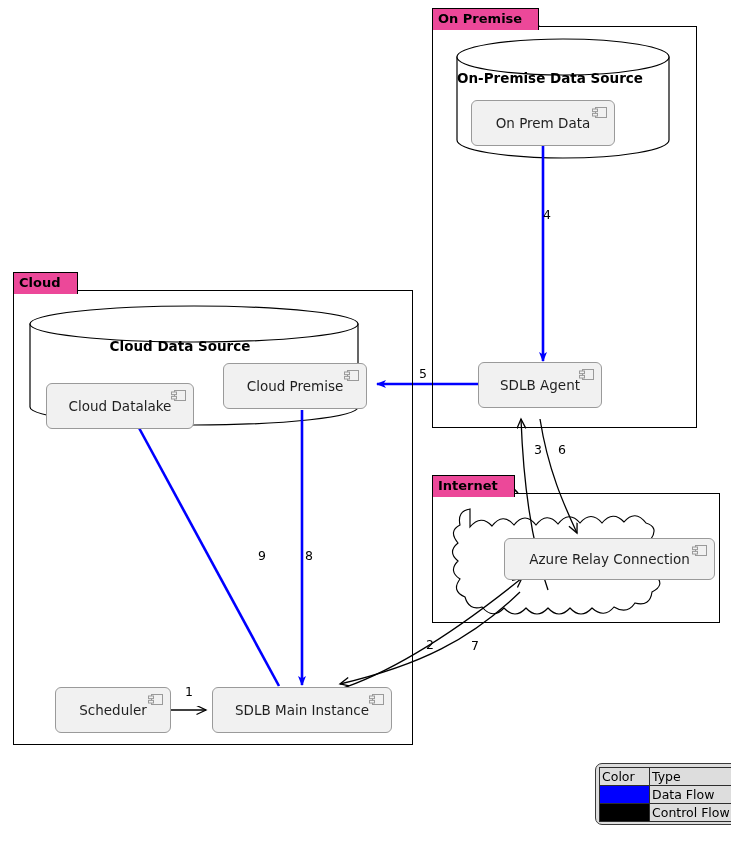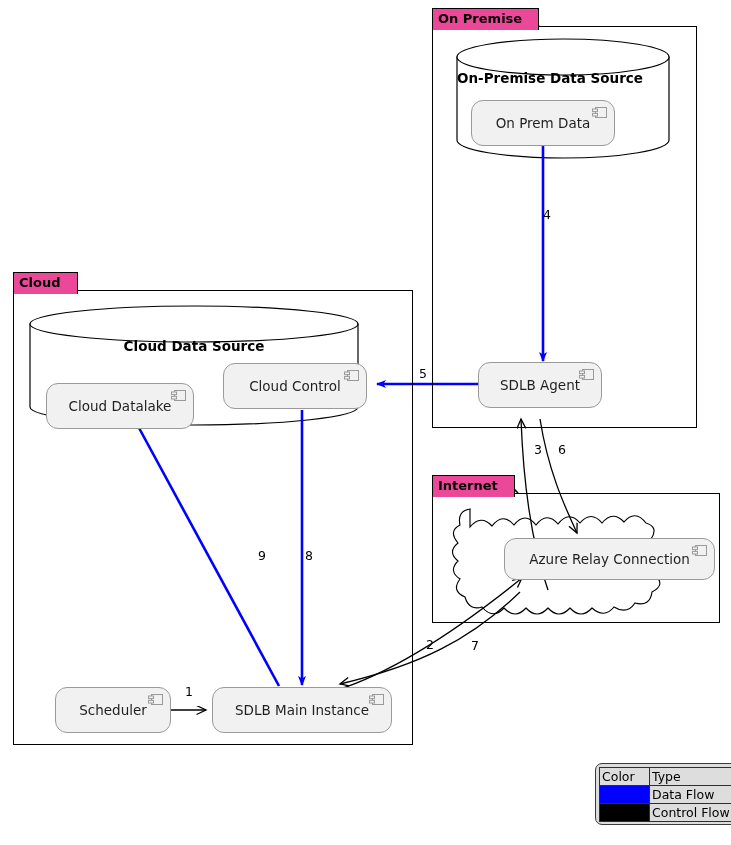--- a/index.html
+++ b/index.html
@@ -46,21 +46,21 @@
     padding: 0 16px 0 5px;
     white-space: nowrap;
     height: 22px;
   }
   
   .component {
     position: absolute;
     box-sizing: border-box;
     background: #F1F1F1;
     border: 1px solid #9A9A9A;
-    border-radius: 12px;
+    border-radius: 6px;
     display: flex;
     align-items: center;
     justify-content: center;
     font-size: 13.5px;
     color: #1F1F1F;
     white-space: nowrap;
     text-align: right;
   }
   .comp-icon {
     position: absolute;
@@ -184,21 +184,21 @@
   <div class="pkg" style="left:432px; top:26px; width:265px; height:402px;"></div>
   <div class="pkg-tab" style="left:432px; top:8px;"><span>On Premise</span></div>
 
   <div class="pkg" style="left:13px; top:290px; width:400px; height:455px;"></div>
   <div class="pkg-tab" style="left:13px; top:272px;"><span>Cloud</span></div>
 
   <div class="pkg" style="left:432px; top:493px; width:288px; height:130px;"></div>
   <div class="pkg-tab" style="left:432px; top:475px;"><span>Internet</span></div>
 
   <div class="db-title" style="left:457px; top:70px; width:179px;">On-Premise Data Source</div>
-  <div class="db-title" style="left:30px; top:338px; width:328px;">Cloud Data Source</div>
+  <div class="db-title" style="left:16px; top:338px; width:328px;">Cloud Data Source</div>
 
   <div class="component" style="left:471px; top:100px; width:144px; height:46px;">
     <svg class="comp-icon" viewBox="0 0 15 11">
       <rect x="3.5" y="0.5" width="11" height="10" fill="#F1F1F1" stroke="#9A9A9A" stroke-width="1"></rect>
       <rect x="0.5" y="2" width="5" height="2.6" fill="#F1F1F1" stroke="#9A9A9A" stroke-width="1"></rect>
       <rect x="0.5" y="6.4" width="5" height="2.6" fill="#F1F1F1" stroke="#9A9A9A" stroke-width="1"></rect>
     </svg>
     <span>On Prem Data</span>
   </div>
 
@@ -210,21 +210,21 @@
     </svg>
     <span>Cloud Datalake</span>
   </div>
 
   <div class="component" style="left:223px; top:363px; width:144px; height:46px;">
     <svg class="comp-icon" viewBox="0 0 15 11">
       <rect x="3.5" y="0.5" width="11" height="10" fill="#F1F1F1" stroke="#9A9A9A" stroke-width="1"></rect>
       <rect x="0.5" y="2" width="5" height="2.6" fill="#F1F1F1" stroke="#9A9A9A" stroke-width="1"></rect>
       <rect x="0.5" y="6.4" width="5" height="2.6" fill="#F1F1F1" stroke="#9A9A9A" stroke-width="1"></rect>
     </svg>
-    <span>Cloud Control</span>
+    <span>Cloud Premise</span>
   </div>
 
   <div class="component" style="left:478px; top:362px; width:124px; height:46px;">
     <svg class="comp-icon" viewBox="0 0 15 11">
       <rect x="3.5" y="0.5" width="11" height="10" fill="#F1F1F1" stroke="#9A9A9A" stroke-width="1"></rect>
       <rect x="0.5" y="2" width="5" height="2.6" fill="#F1F1F1" stroke="#9A9A9A" stroke-width="1"></rect>
       <rect x="0.5" y="6.4" width="5" height="2.6" fill="#F1F1F1" stroke="#9A9A9A" stroke-width="1"></rect>
     </svg>
     <span>SDLB Agent</span>
   </div>

